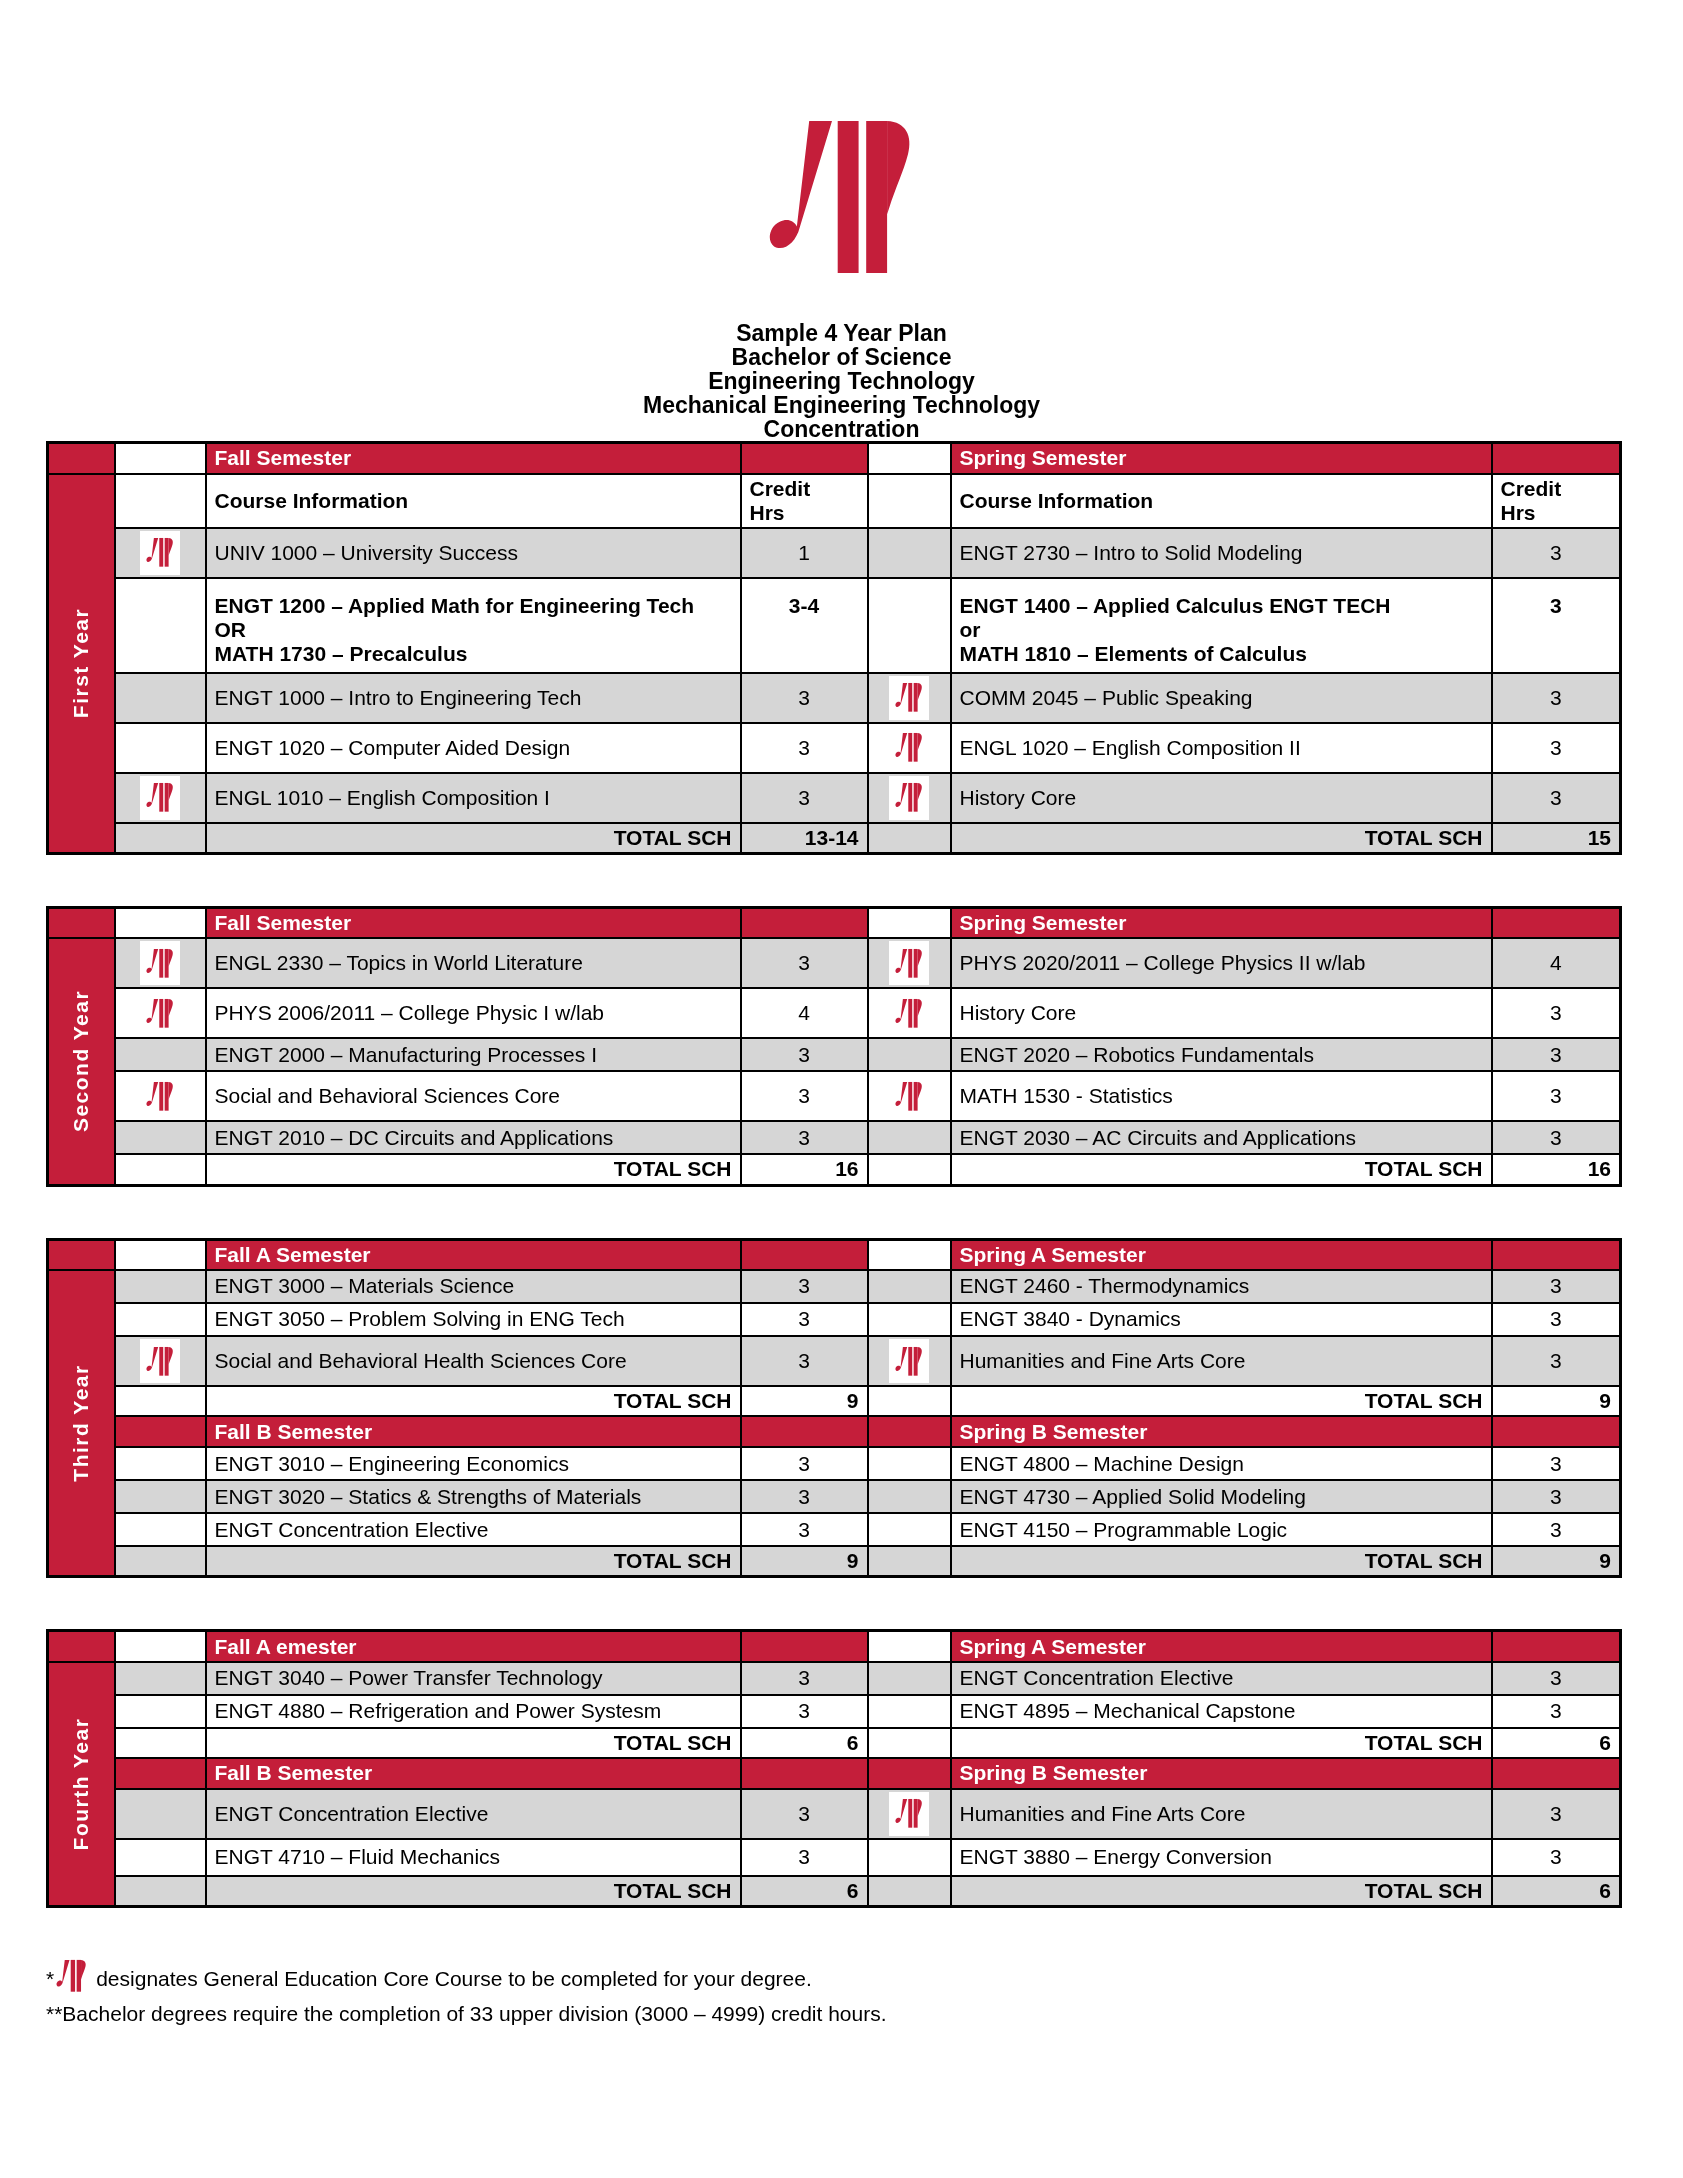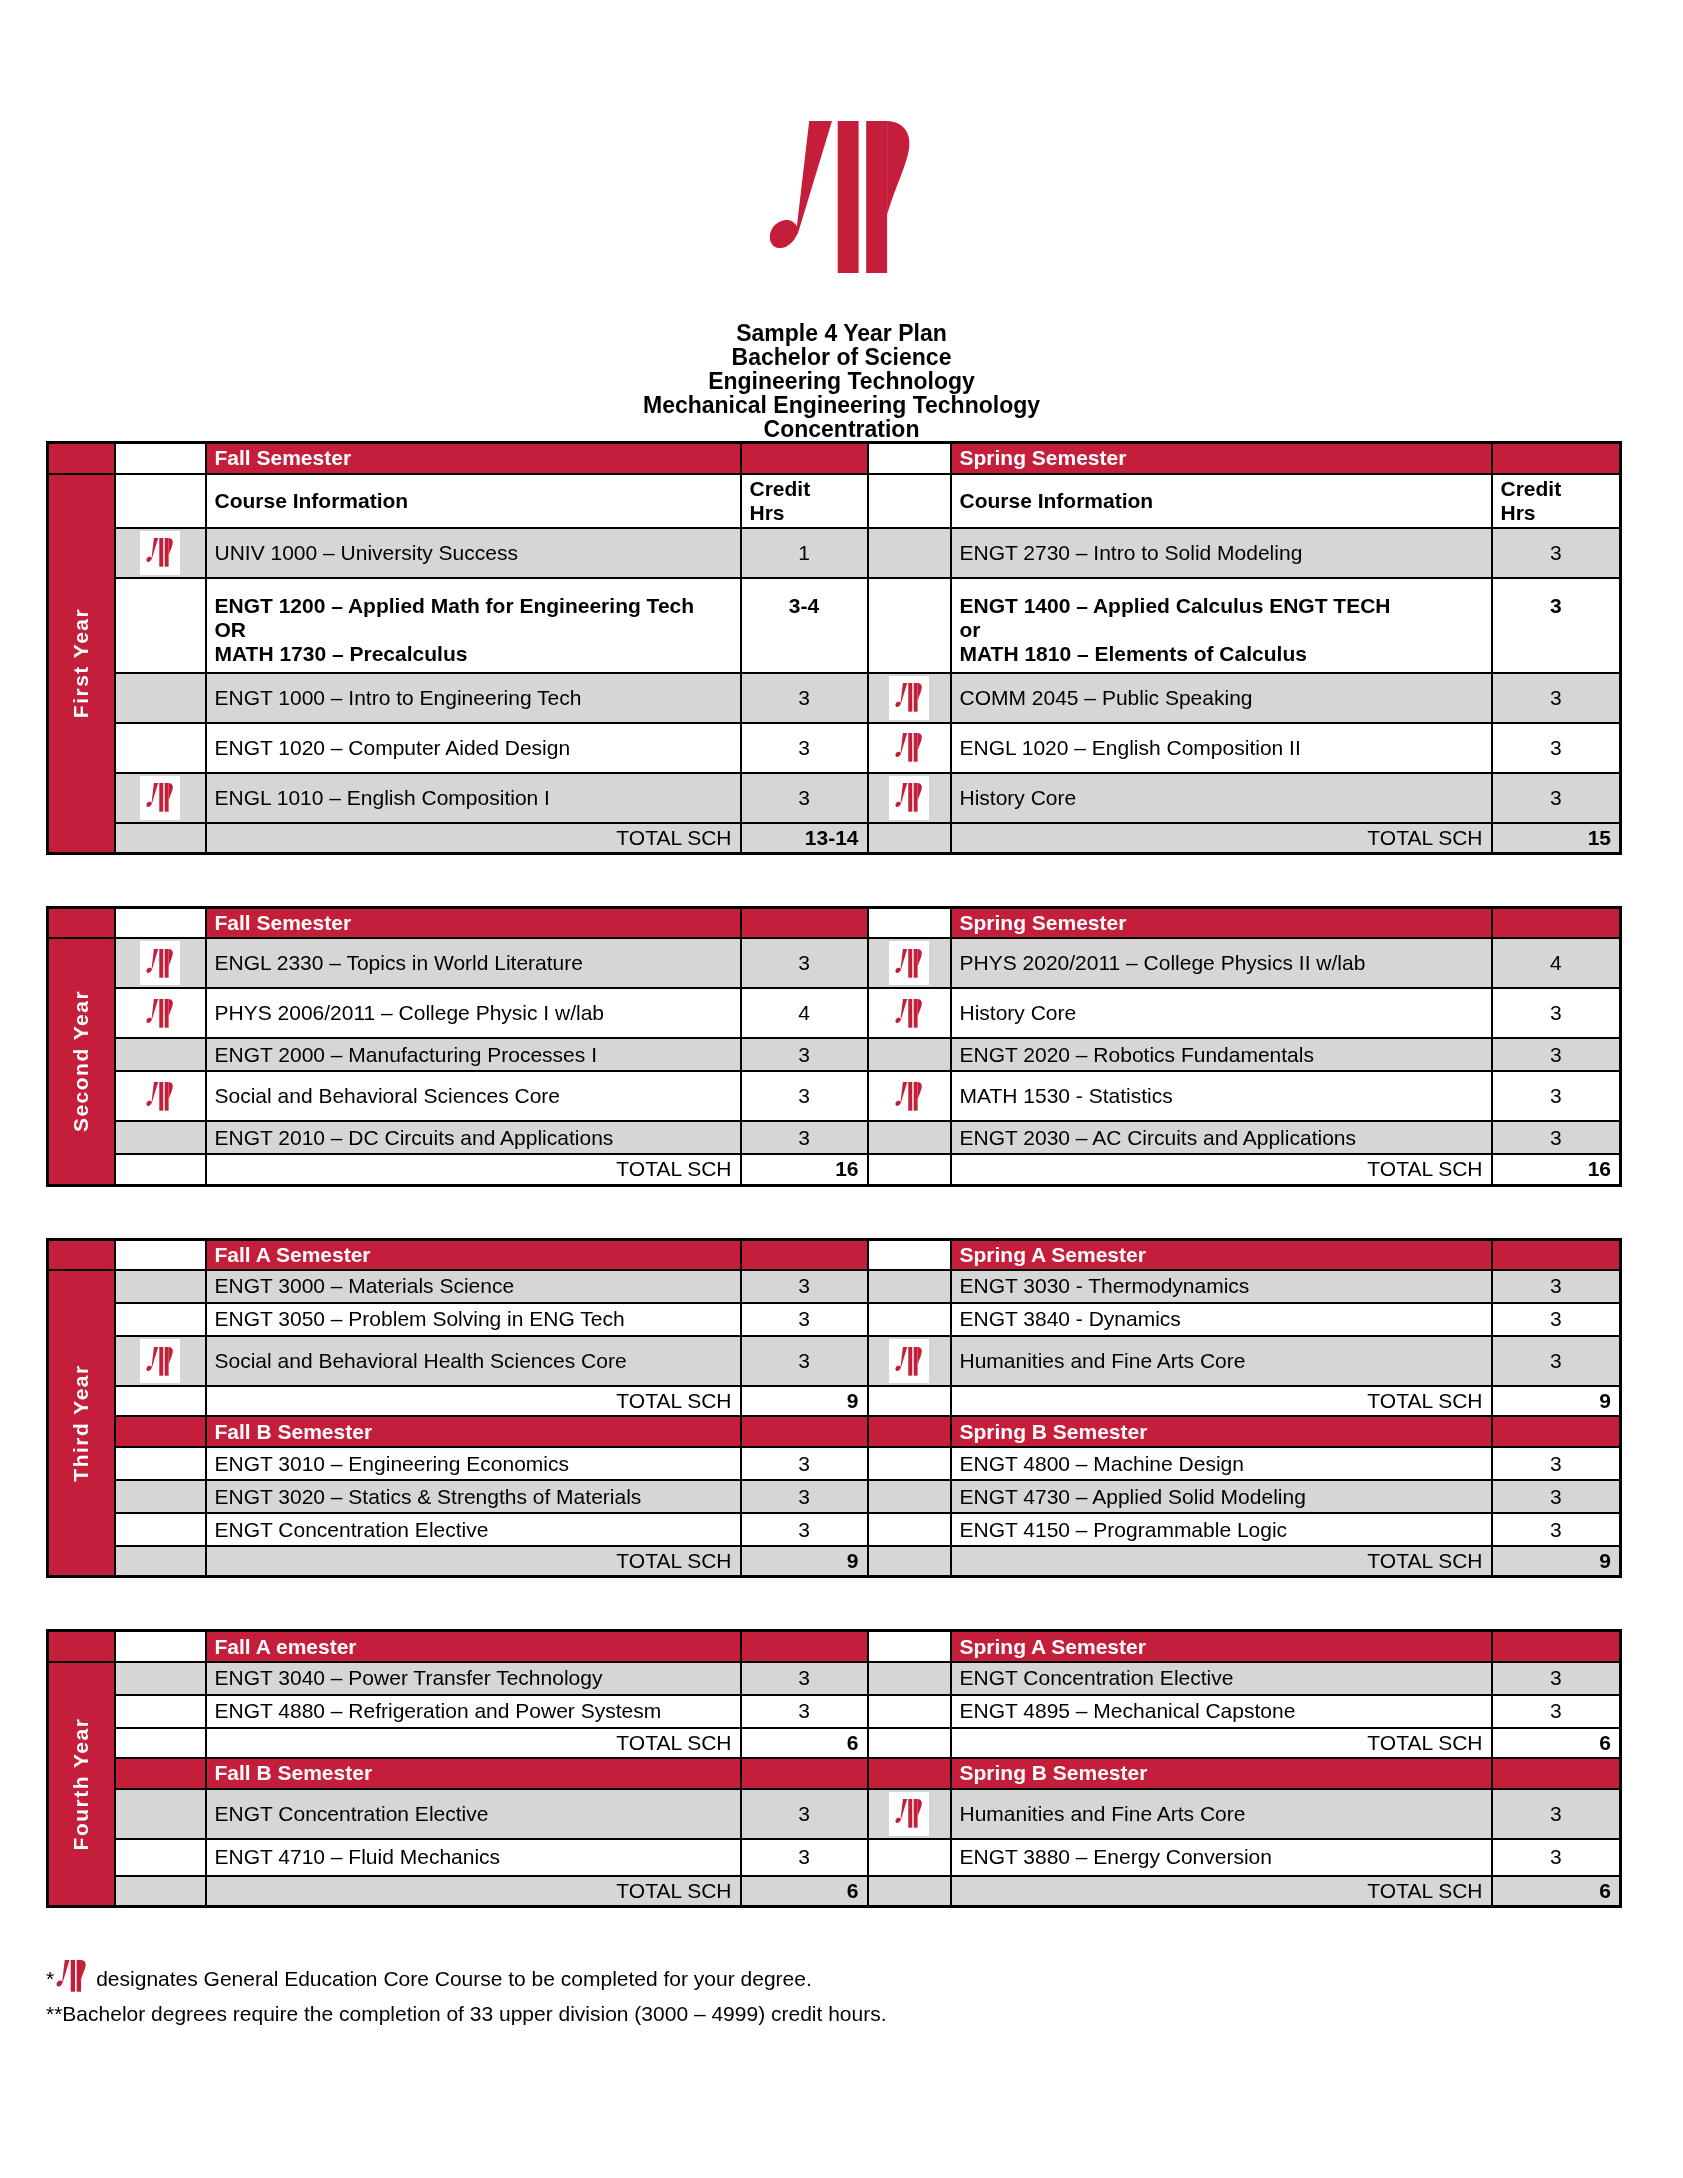--- a/index.html
+++ b/index.html
@@ -31,21 +31,21 @@
 
   tr.r32 { height:33px; } tr.r36 { height:37px; } tr.r40 { height:41px; }
   tr.r44 { height:46px; } tr.r94 { height:95px; } tr.rtot { height:27px; }
   tr.r94 td { vertical-align:top; padding-top:15px;font-weight:bold; }
 
   td.apc { text-align:center; padding:2px; }
   .apbox { width:40px; height:44px; background:#fff; display:flex; align-items:center; justify-content:center; margin:0 auto; }
   .apbox svg { width:28px; height:31px; color:var(--red); display:block; }
   td.cc { white-space:pre-line; padding-left:10px; }
   td.cr { text-align:center; }
-  td.tl { text-align:right; font-weight:normal; padding-right:10px; }
+  td.tl { text-align:right; font-weight:bold; padding-right:10px; }
   td.tv { text-align:right; font-weight:bold; }
 
   .footnotes { margin:26px 0 0 46px; font-size:21px; }
   .fn1 { display:flex; align-items:flex-end; }
   .fn-star { font-size:21px; margin:0 2px 2px 0; }
   .fn1 svg { width:31px; height:34px; color:var(--red); }
   .fn-text { margin:0 0 2px 9px; }
   .fn2 { margin-top:9px; }
   .svgdefs { position:absolute; width:0; height:0; overflow:hidden; }
 </style>
@@ -326,21 +326,21 @@
       <td></td>
     </tr>
     <tr class="gray r32">
       <td class="yearband" rowspan="9">
             <span class="ylabel">Third Year</span>
           </td>
       <td class="apc"></td>
       <td class="cc">ENGT 3000 – Materials Science</td>
       <td class="cr">3</td>
       <td class="apc"></td>
-      <td class="cc">ENGT 3030 - Thermodynamics</td>
+      <td class="cc">ENGT 2460 - Thermodynamics</td>
       <td class="cr">3</td>
     </tr>
     <tr class="r32">
       <td class="apc"></td>
       <td class="cc">ENGT 3050 – Problem Solving in ENG Tech</td>
       <td class="cr">3</td>
       <td class="apc"></td>
       <td class="cc">ENGT 3840 - Dynamics</td>
       <td class="cr">3</td>
     </tr>

